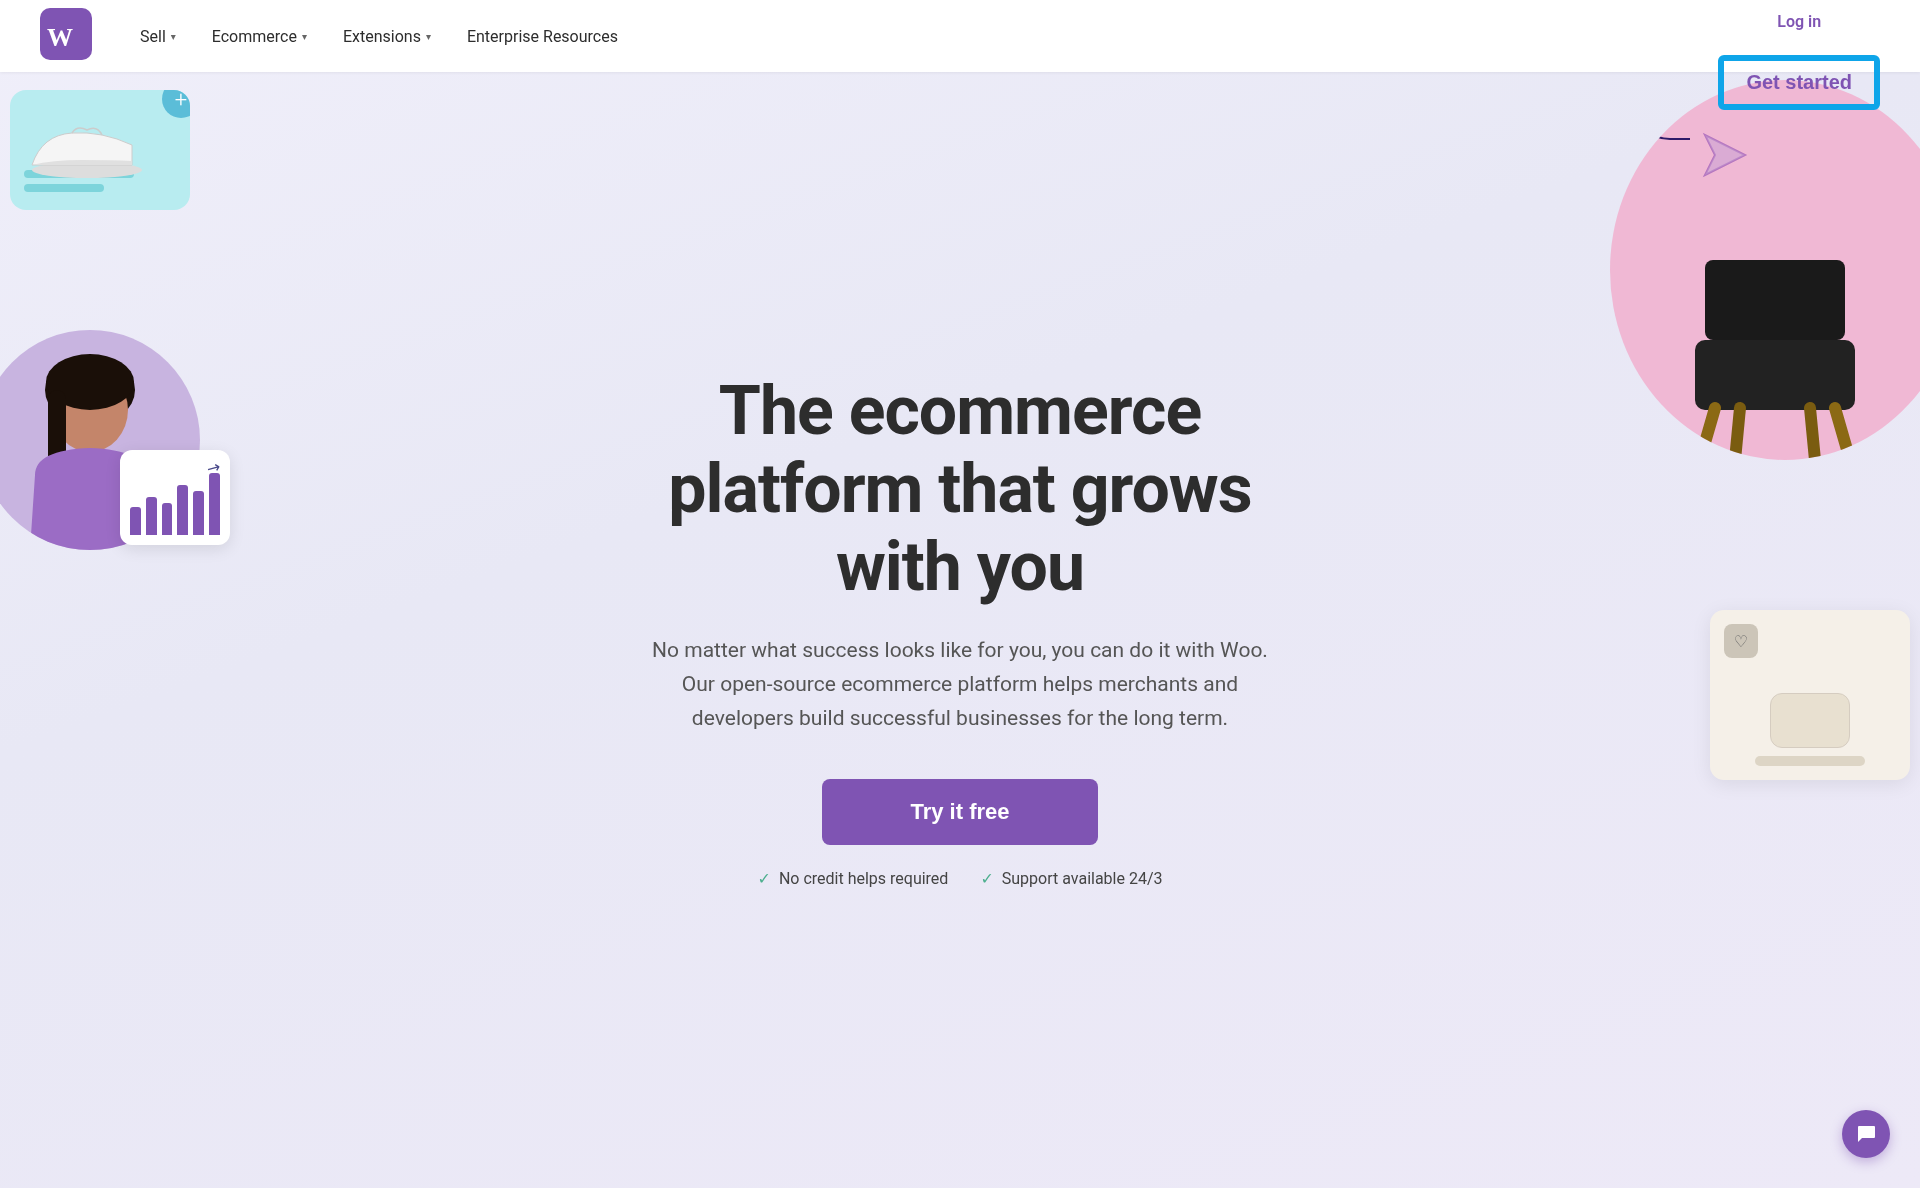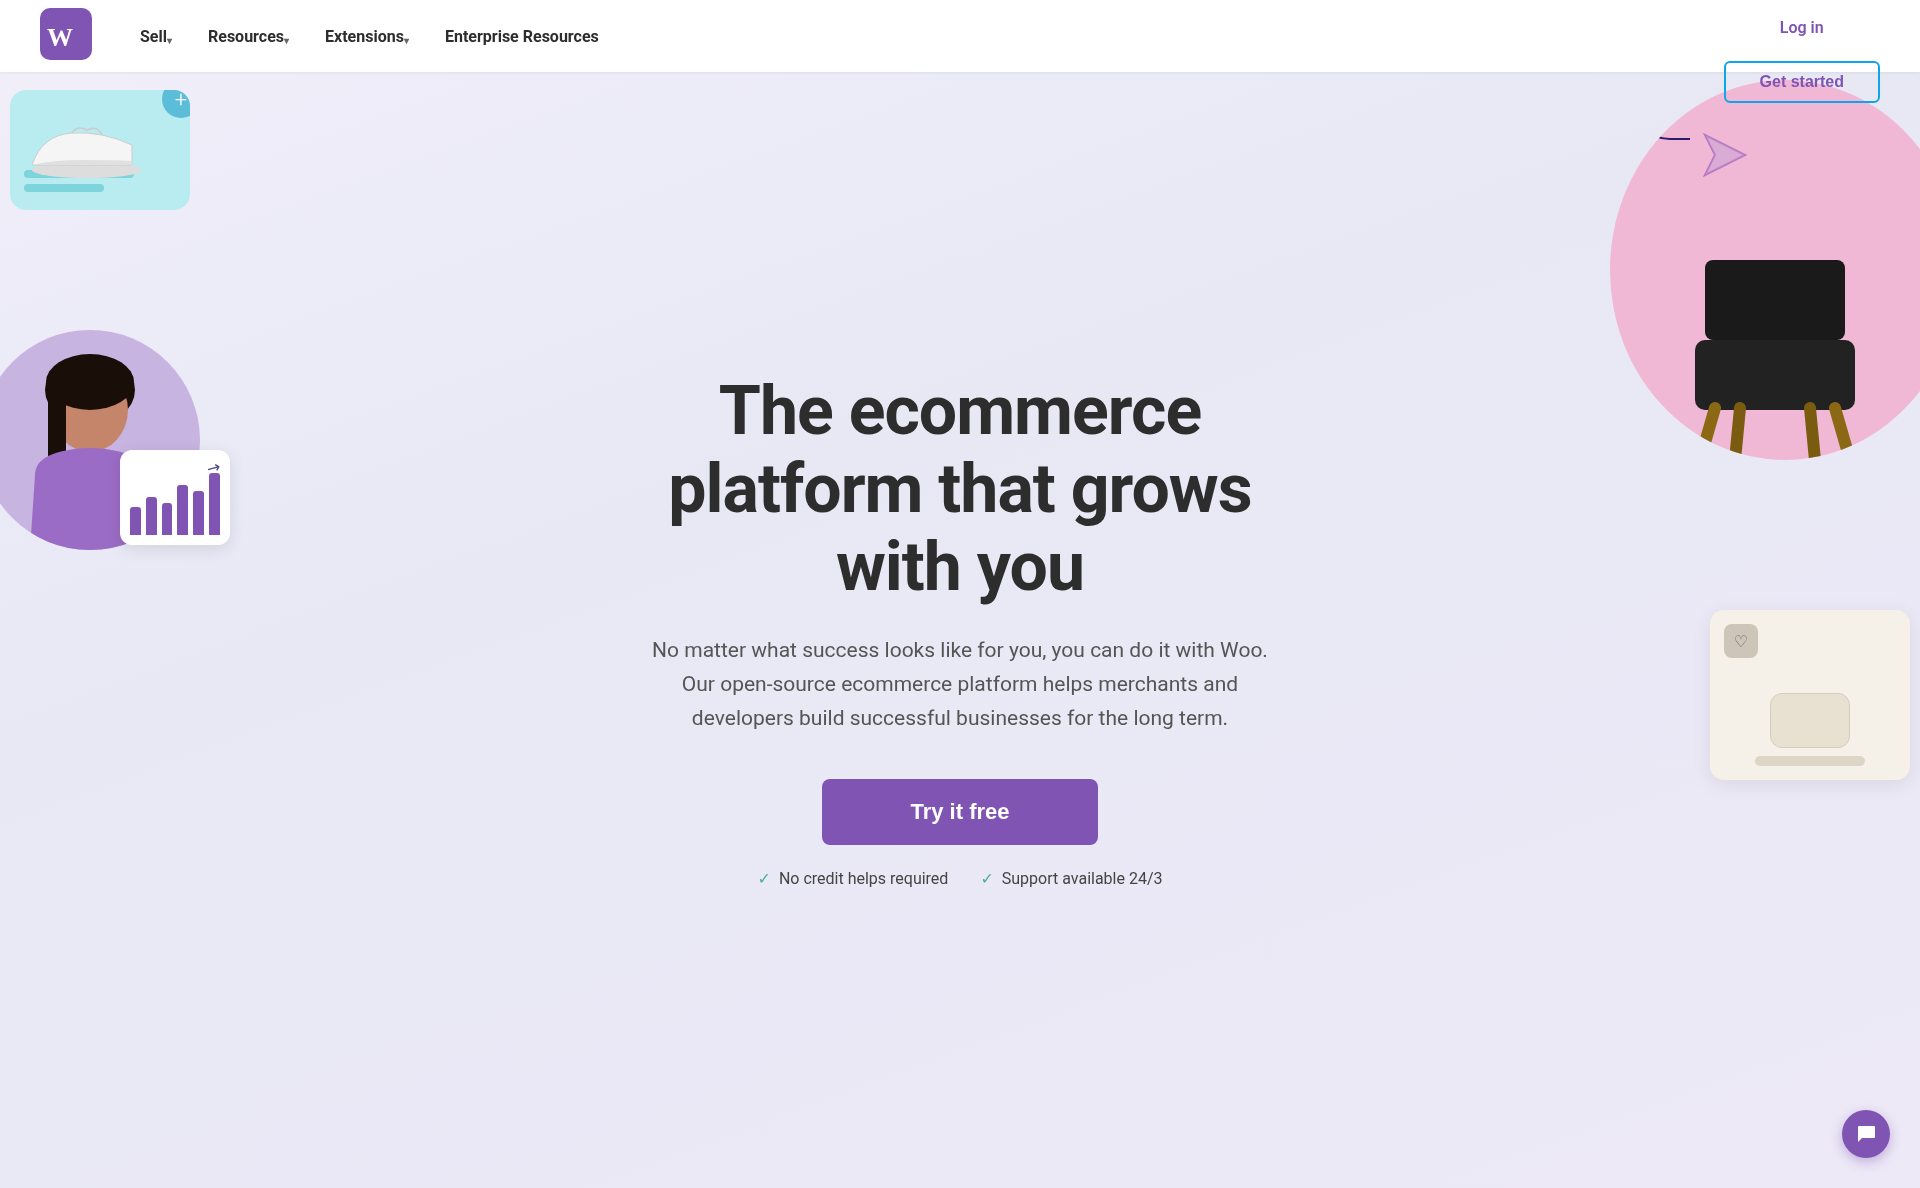--- a/index.html
+++ b/index.html
@@ -31,24 +31,25 @@
     }
     .nav-links {
       display: flex;
       align-items: center;
       gap: 36px;
       flex: 1;
     }
     .nav-link {
       color: #2d2d2d;
       font-size: 16px;
-      font-weight: 700;
+      font-weight: 400;
       cursor: pointer;
       display: flex;
-      align-items: flex-end;
+      align-items: center;
+      gap: 5px;
       text-decoration: none;
     }
     .nav-link .chevron {
       font-size: 10px;
       color: #666;
     }
     .nav-right {
       display: flex;
       align-items: center;
       gap: 24px;
@@ -62,26 +63,26 @@
       font-size: 18px;
     }
     .login-link {
       color: #7f54b3;
       font-size: 16px;
       font-weight: 600;
       cursor: pointer;
       text-decoration: none;
     }
     .get-started-btn {
-      border: 2px solid #0ea5e9;
+      border: 6px solid #0ea5e9;
       color: #7f54b3;
       background: transparent;
-      padding: 10px 34px;
+      padding: 10px 22px;
       border-radius: 6px;
-      font-size: 16px;
+      font-size: 20px;
       font-weight: 600;
       cursor: pointer;
     }
 
     
     .hero {
       min-height: 100vh;
       background: linear-gradient(160deg, #f0effa 0%, #e8e8f5 40%, #ede9f7 100%);
       display: flex;
       align-items: center;
@@ -349,21 +350,21 @@
       <rect width="52" height="52" rx="10" fill="#7f54b3"></rect>
       <text x="7" y="38" font-size="26" font-weight="900" fill="white" font-family="Georgia, serif">W</text>
     </svg>
   </div>
   <div class="nav-links">
     <a class="nav-link">
       <span>Sell</span>
       <span class="chevron">▾</span>
     </a>
     <a class="nav-link">
-      <span>Resources</span>
+      <span>Ecommerce</span>
       <span class="chevron">▾</span>
     </a>
     <a class="nav-link">
       <span>Extensions</span>
       <span class="chevron">▾</span>
     </a>
     <a class="nav-link">
       <span>Enterprise Resources</span>
     </a>
   </div>

